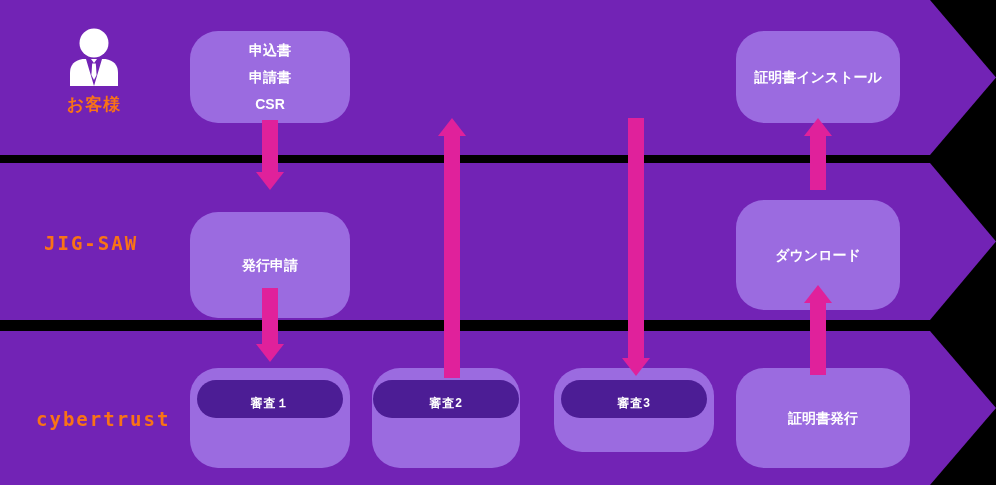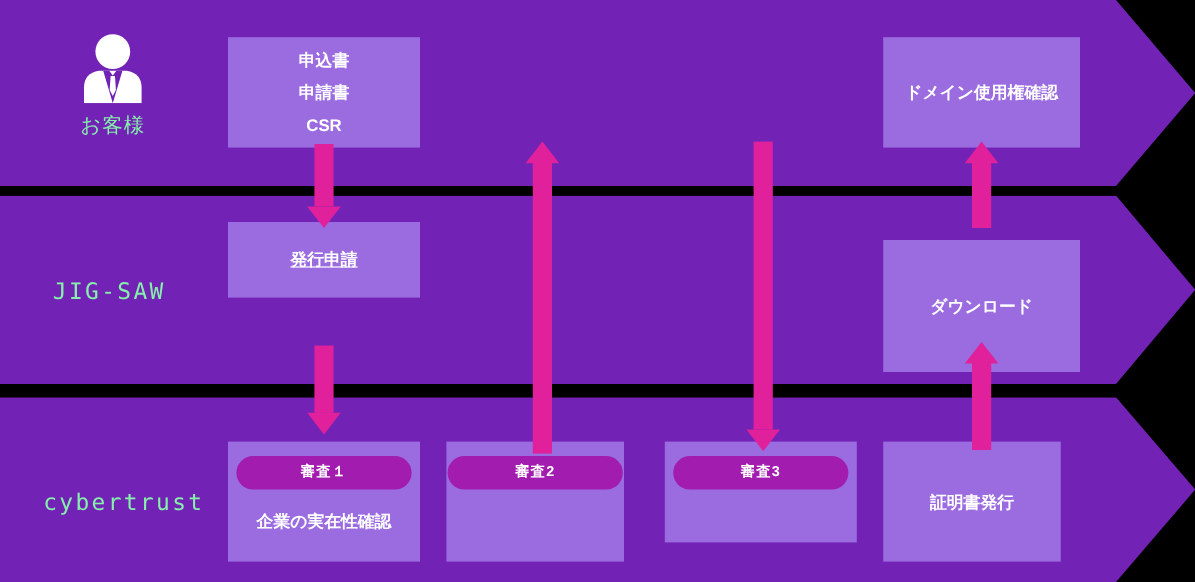--- a/index.html
+++ b/index.html
@@ -25,22 +25,22 @@
   .band.b1 { top: 0px;   height: 155px; width: 996px;
              clip-path: polygon(0 0, 930px 0, 996px 77.5px, 930px 155px, 0 155px); }
   .band.b2 { top: 163px; height: 157px; width: 996px;
              clip-path: polygon(0 0, 930px 0, 996px 78.5px, 930px 157px, 0 157px); }
   .band.b3 { top: 331px; height: 154px; width: 996px;
              clip-path: polygon(0 0, 930px 0, 996px 77px, 930px 154px, 0 154px); }
 
   
   .lane-label {
     position: absolute;
-    color: #86efac;
-    font-weight: normal;
+    color: #f97316;
+    font-weight: bold;
     white-space: nowrap;
     z-index: 5;
   }
   .lane-label.jp {
     font-size: 17px;
     letter-spacing: 1px;
   }
   .lane-label.mono {
     font-family: "DejaVu Sans Mono", "Liberation Mono", monospace;
     font-size: 19px;
@@ -61,46 +61,47 @@
   .box {
     position: absolute;
     background: #9b6be0;
     color: #ffffff;
     z-index: 4;
     display: flex;
     flex-direction: column;
     align-items: center;
     justify-content: center;
     text-align: center;
+    border-radius: 28px;
   }
   .box .box-text {
     font-size: 14px;
     line-height: 27px;
     font-weight: bold;
     color: #ffffff;
     white-space: pre-line;
   }
   .box .box-text.small {
     line-height: 25px;
   }
 
   
   .box.with-badge {
     justify-content: flex-start;
     padding-top: 12px;
     box-sizing: border-box;
   }
   .badge {
-    background: #a21caf;
+    background: #4c1d95;
     color: #ffffff;
     border-radius: 999px;
     font-size: 12px;
     font-weight: bold;
     letter-spacing: 1px;
-    padding: 5px 0 6px 0;
+    padding: 15px 0 6px 0;
     width: 146px;
     text-align: center;
     margin-bottom: 14px;
   }
 
   
   .conn {
     position: absolute;
     z-index: 6;
   }
@@ -183,41 +184,40 @@
   </div>
 
   <div class="box" style="left:190px; top:31px; width:160px; height:92px;">
     <div class="box-text">申込書
 申請書
 CSR</div>
   </div>
 
 
   <div class="box" style="left:736px; top:31px; width:164px; height:92px;">
-    <div class="box-text">ドメイン使用権確認</div>
-  </div>
-
-  <div class="box" style="left:190px; top:185px; width:160px; height:63px;text-decoration:underline;">
+    <div class="box-text">証明書インストール</div>
+  </div>
+
+  <div class="box" style="left:190px; top:212px; width:160px; height:106px;">
     <div class="box-text">発行申請</div>
   </div>
 
   <div class="box" style="left:736px; top:200px; width:164px; height:110px;">
     <div class="box-text">ダウンロード</div>
   </div>
 
   <div class="box with-badge" style="left:190px; top:368px; width:160px; height:100px;">
     <div class="badge">審査１</div>
-    <div class="box-text small">企業の実在性確認</div>
   </div>
 
   <div class="box with-badge" style="left:372px; top:368px; width:148px; height:100px;">
     <div class="badge">審査2</div>
   </div>
 
   <div class="box with-badge" style="left:554px; top:368px; width:160px; height:84px;">
     <div class="badge">審査3</div>
   </div>
 
-  <div class="box" style="left:736px; top:368px; width:148px; height:100px;">
+  <div class="box" style="left:736px; top:368px; width:174px; height:100px;">
     <div class="box-text">証明書発行</div>
   </div>
 
 </div>
 
 </body></html>

